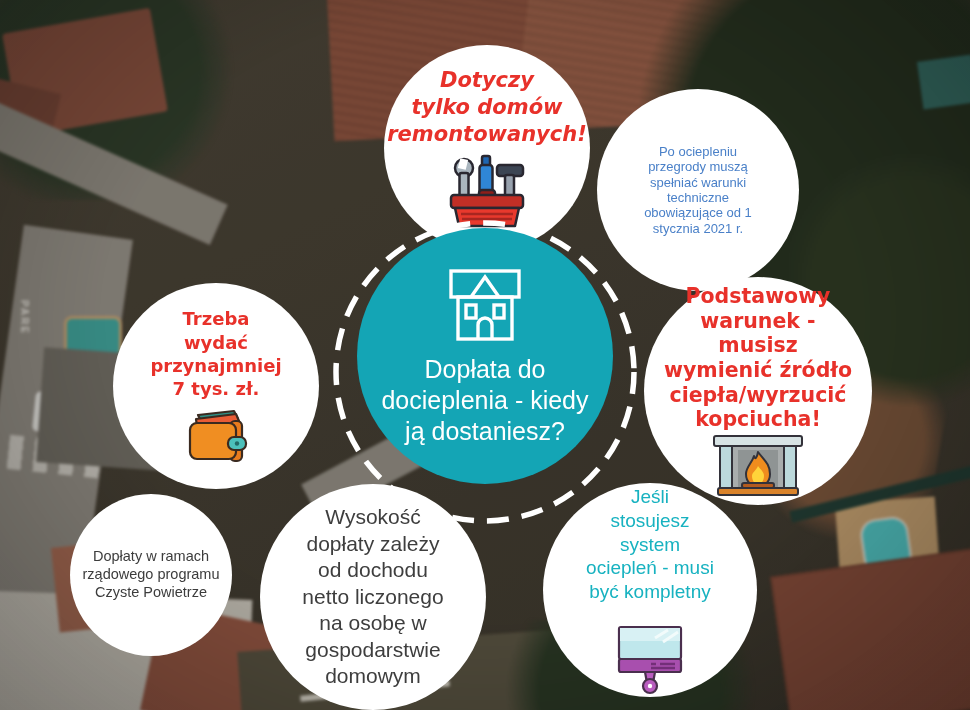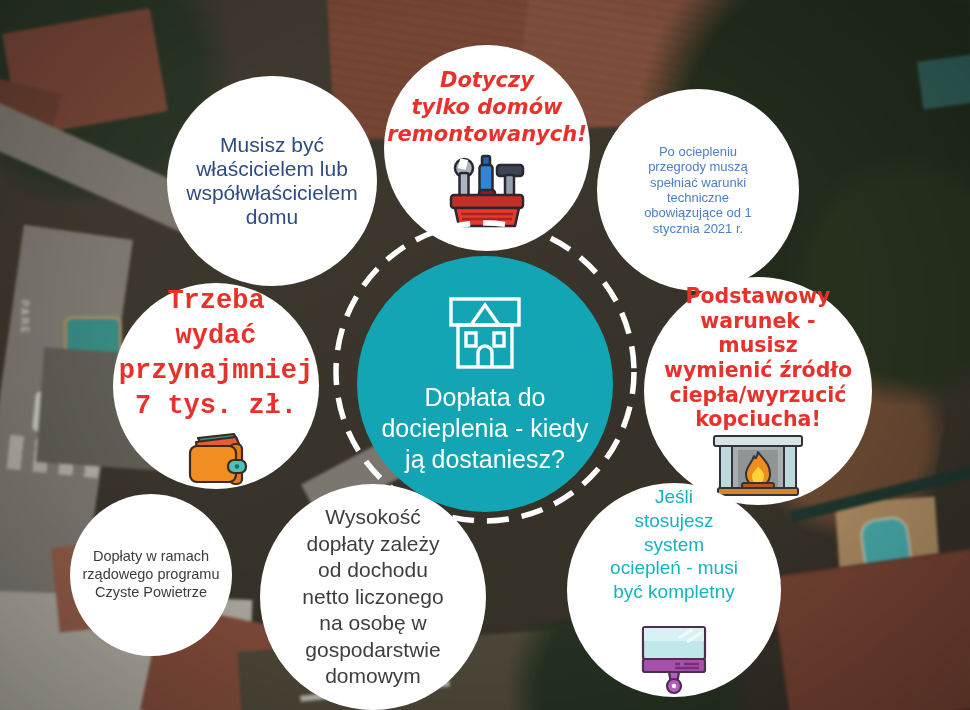--- a/index.html
+++ b/index.html
@@ -44,33 +44,33 @@
   .bubble{position:absolute;border-radius:50%;background:#fff;display:flex;flex-direction:column;
           align-items:center;justify-content:center;text-align:center;}
   .txt{white-space:pre-line;}
   .b-owner   {left:167px;top:76px;width:210px;height:210px;}
   .b-renov   {left:384px;top:45px;width:206px;height:206px;gap:5px;font-style:italic;}
   .b-tech    {left:597px;top:89px;width:202px;height:202px;}
   .b-heat    {left:644px;top:277px;width:228px;height:228px;gap:2px;}
   .b-spend   {left:113px;top:283px;width:206px;height:206px;gap:4px;}
   .b-program {left:70px;top:494px;width:162px;height:162px;}
   .b-income  {left:260px;top:484px;width:226px;height:226px;}
-  .b-system  {left:567px;top:483px;width:214px;height:214px;gap:19px;}
+  .b-system  {left:543px;top:483px;width:214px;height:214px;gap:19px;}
   .owner-txt  {font-size:21px;line-height:1.15;color:#2d4d80;}
   .tech-txt   {font-size:13px;line-height:1.18;color:#4a80c8;}
   .program-txt{font-size:14.5px;line-height:1.24;color:#3c3c3c;}
   .income-txt {font-size:21px;line-height:1.26;color:#3e3e3e;}
   .system-txt {font-size:19px;line-height:1.26;color:#17b2c0;}
   .red-txt{font-family:"DejaVu Sans",sans-serif;font-weight:700;color:#e8312a;}
   .renov-txt{font-size:21px;line-height:1.3;}
   .heat-txt {font-size:20.5px;line-height:1.2;}
-  .spend-txt{font-size:27px;line-height:1.3;font-family:Liberation Mono, monospace;}
+  .spend-txt{font-size:18px;line-height:1.3;}
   
   .ring{position:absolute;left:330px;top:217px;width:310px;height:310px;}
-  .center-circle{position:absolute;left:357px;top:256px;width:256px;height:256px;border-radius:50%;
+  .center-circle{position:absolute;left:357px;top:228px;width:256px;height:256px;border-radius:50%;
       background:#14a5b5;display:flex;flex-direction:column;align-items:center;justify-content:center;gap:10px;}
   .center-txt{white-space:pre-line;font-size:25px;line-height:1.24;color:#fff;text-align:center;}
   .icon{display:block;}
 </style>
 </head>
 <body>
 
 <div class="stage">
 
   <div class="bg">
@@ -96,26 +96,20 @@
     <div class="lightbldg"></div>
     <div class="salmon1"></div>
     <div class="salmon2"></div>
     <div class="roadb"></div>
     <div class="lane"></div>
     <div class="t4"></div>
     <div class="roadc"></div>
   </div>
   <div class="overlay"></div>
 
-  <div class="bubble b-owner">
-    <div class="txt owner-txt">Musisz być
-właścicielem lub
-współwłaścicielem
-domu</div>
-  </div>
 
   <div class="bubble b-renov">
     <div class="txt red-txt renov-txt">Dotyczy
 tylko domów
 remontowanych!</div>
     <svg class="icon" width="84" height="76" viewBox="0 0 84 76">
       <g stroke="#292730" stroke-width="2.5" stroke-linejoin="round">
         <circle cx="19" cy="15" r="9" fill="#aab6bf"></circle>
         <rect x="14" y="6" width="8" height="10" fill="#ffffff" stroke="none" transform="rotate(14 18 11)"></rect>
         <rect x="14.5" y="20" width="9" height="26" rx="2" fill="#aab6bf"></rect>

